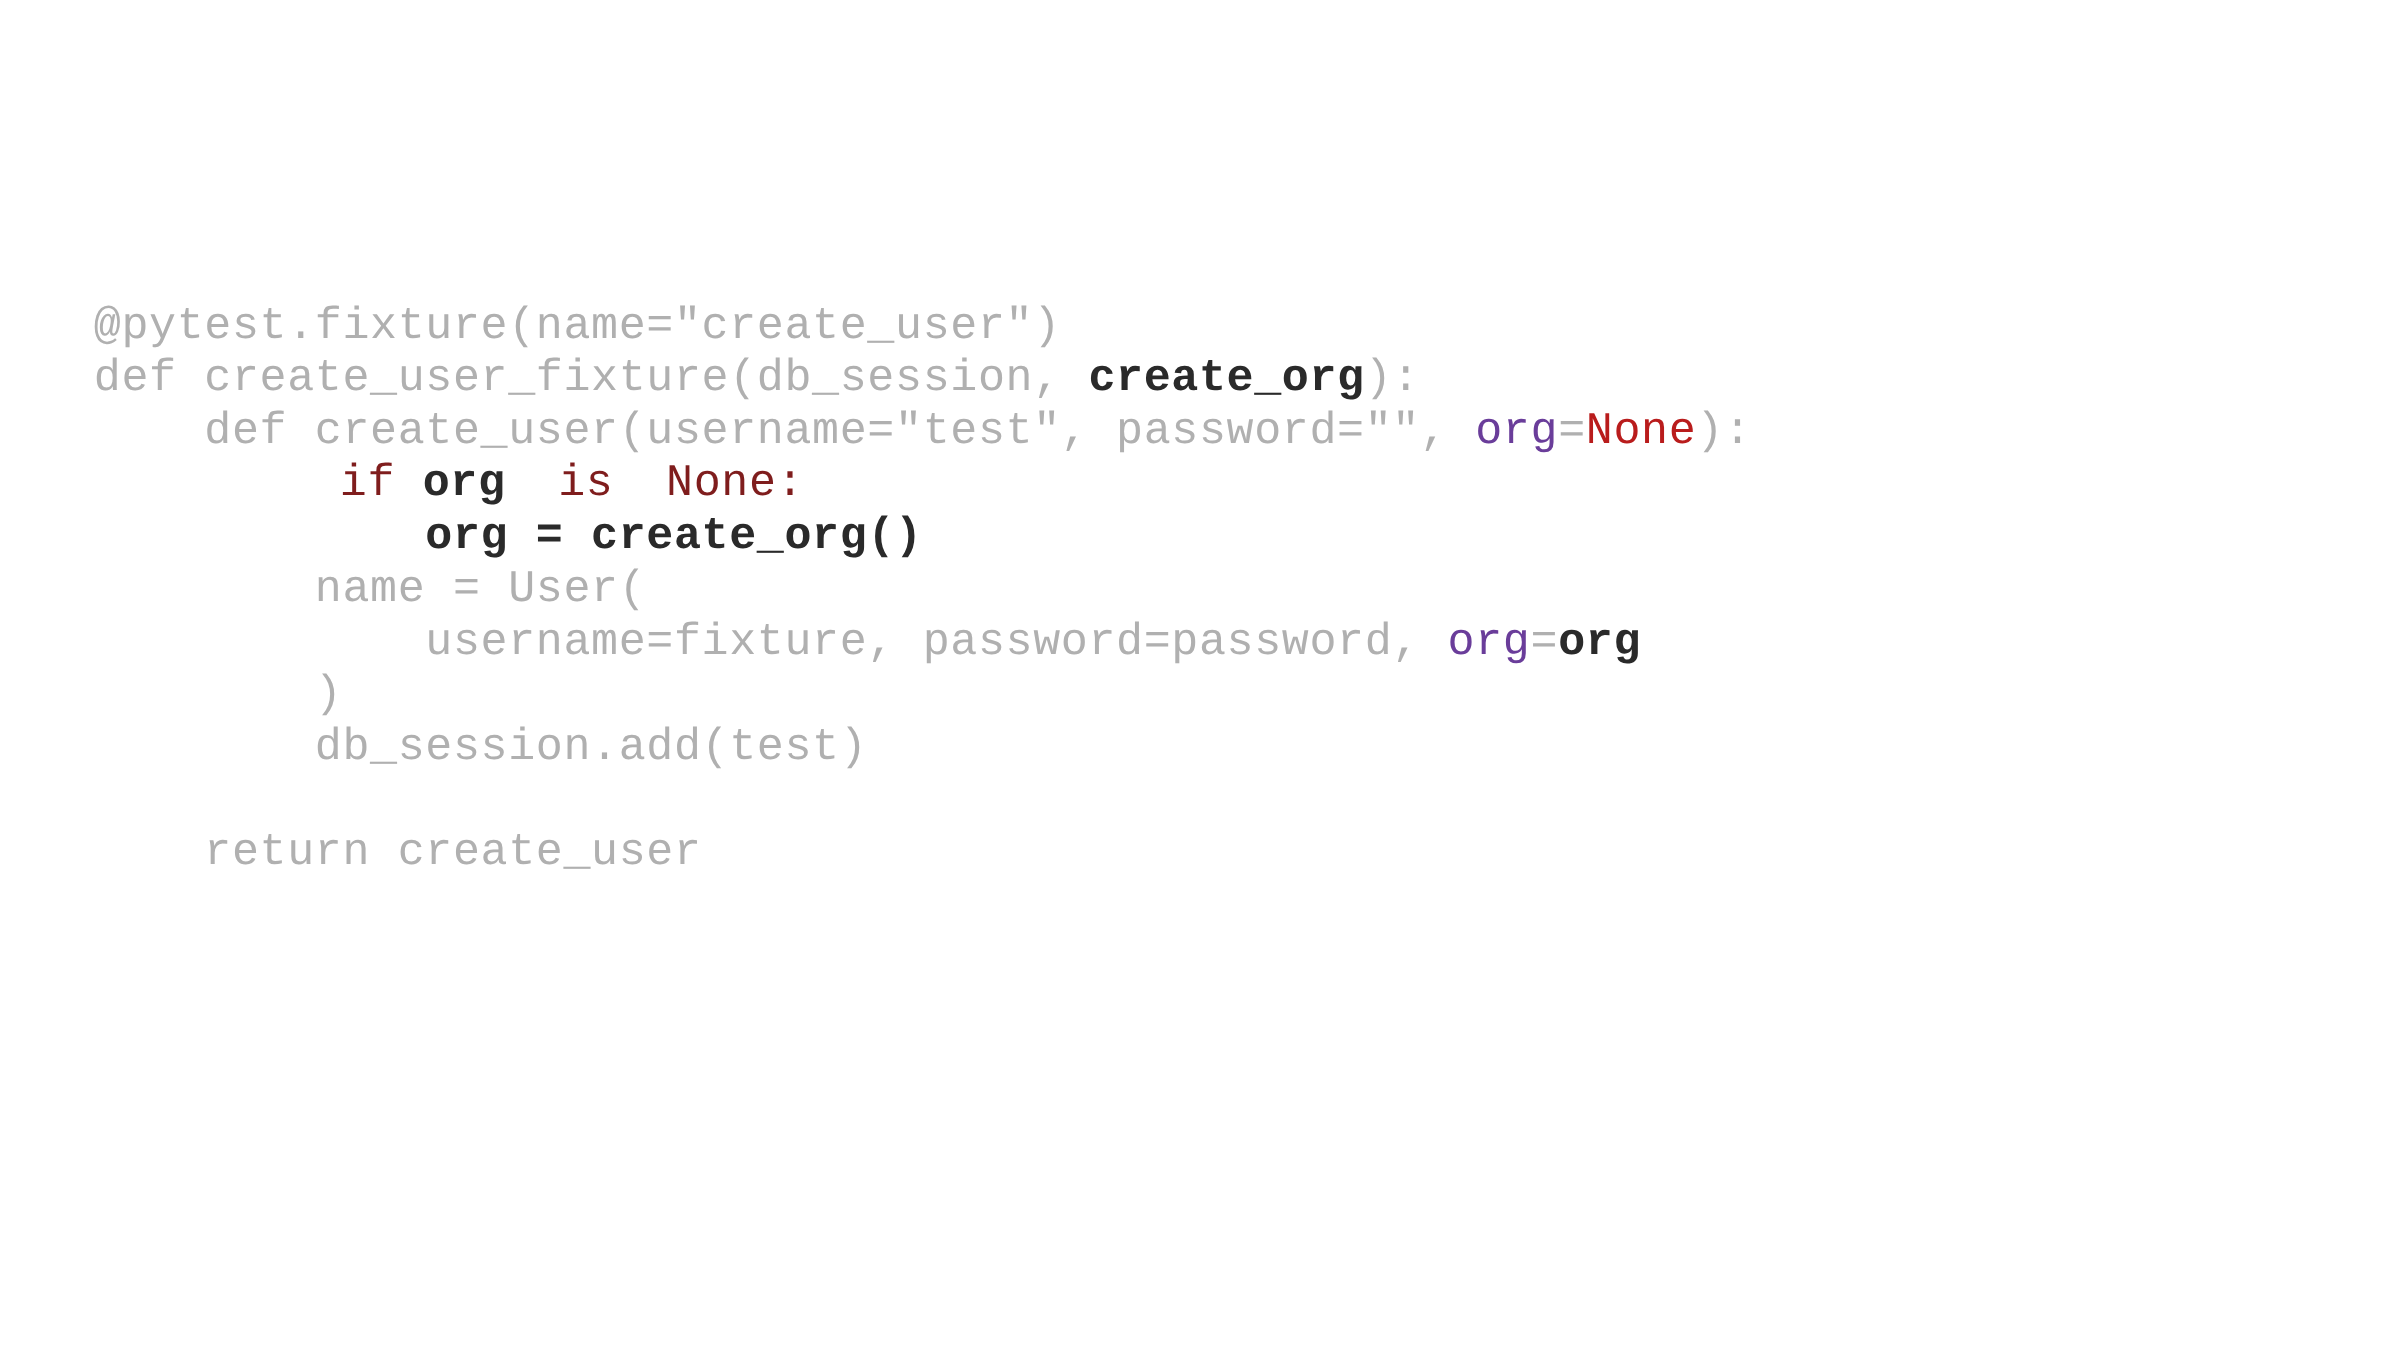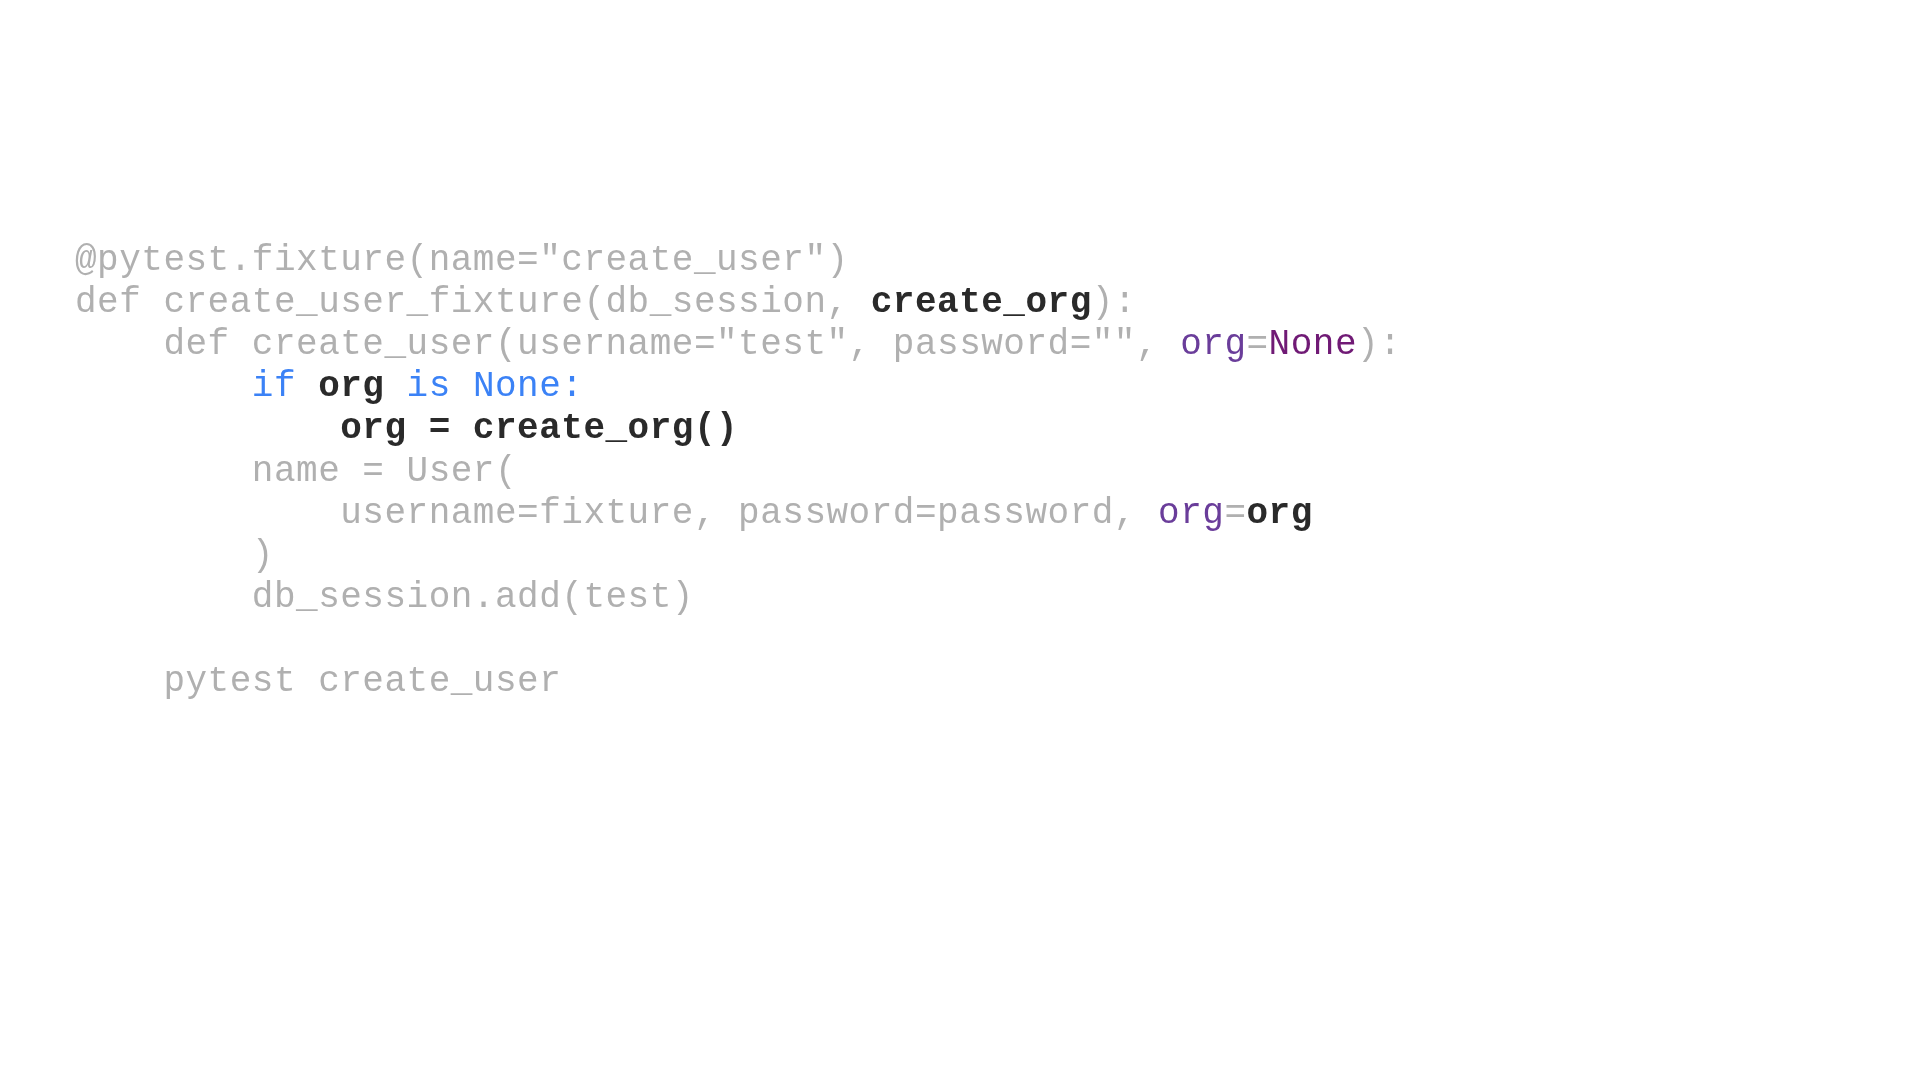--- a/index.html
+++ b/index.html
@@ -15,30 +15,30 @@
       position: absolute;
       left: 75px;
       top: 240px;
       font-size: 36px;
       line-height: 1.17;
       white-space: pre;
       letter-spacing: 0.5px;
     }
     .dim { color: #b0b0b0; }
     .hi { color: #2a2a2a; font-weight: 700; }
-    .blue { color: #701a75; font-weight: 500; }
+    .blue { color: #b91c1c; font-weight: 500; }
     .purple { color: #6a3d9a; font-weight: 500; }
-    .navy { color: #3b82f6; font-weight: 500; }
+    .navy { color: #7f1d1d; font-weight: 500; margin-left: 20px; }
   </style>
 </head>
 <body>
 
 <div class="code-block"><span class="dim">@pytest.fixture(name="create_user")</span>
 <span><span class="dim">def create_user_fixture(db_session, </span><span class="hi">create_org</span><span class="dim">):</span></span>
 <span><span class="dim">    def create_user(username="test", password="", </span><span class="purple">org</span><span class="dim">=</span><span class="blue">None</span><span class="dim">):</span></span>
 <span><span class="dim">        </span><span class="navy">if </span><span class="hi">org </span><span class="navy">is </span><span class="navy">None:</span></span>
 <span><span class="dim">            </span><span class="hi">org = create_org()</span></span>
 <span class="dim">        name = User(</span>
 <span><span class="dim">            username=fixture, password=password, </span><span class="purple">org</span><span class="dim">=</span><span class="hi">org</span></span>
 <span class="dim">        )</span>
 <span class="dim">        db_session.add(test)</span>
 <span class="dim"></span>
-<span class="dim">    pytest create_user</span></div>
+<span class="dim">    return create_user</span></div>
 
 </body></html>

